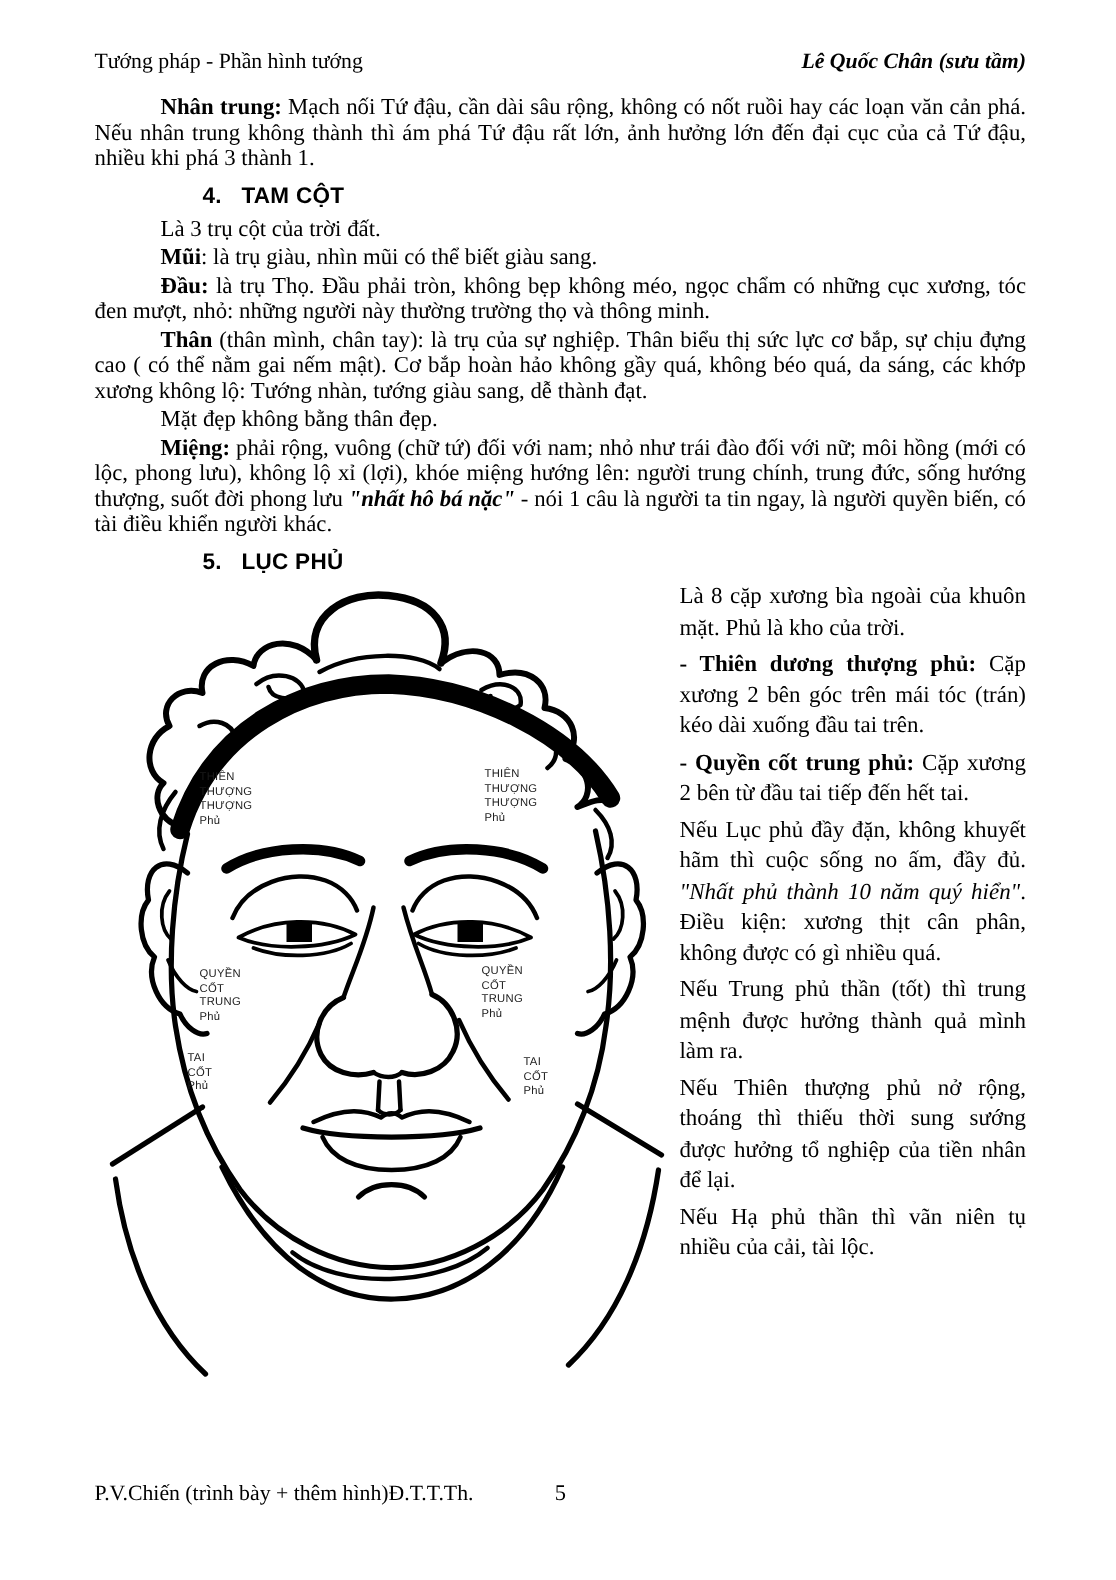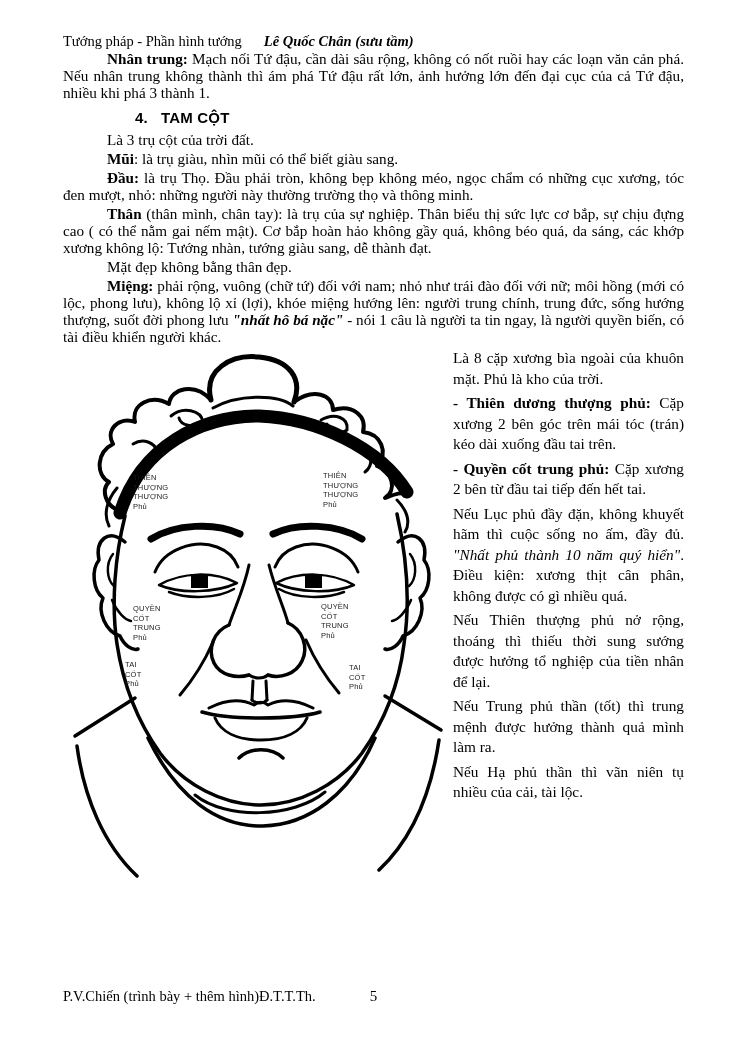--- a/index.html
+++ b/index.html
@@ -2,21 +2,21 @@
 <html><head>
 <meta charset="utf-8">
 <style>
   html,body{margin:0;padding:0;}
   body{
     width:744px;height:1053px;background:#ffffff;color:#000;
     font-family:"Liberation Serif", serif;
     position:relative;overflow:hidden;
   }
   .page{position:absolute;inset:0;padding:33px 60px 0 63px;box-sizing:border-box;}
-  .hdr{display:flex;font-size:14.5px;gap:22px;}
+  .hdr{display:flex;justify-content:space-between;font-size:14.5px;margin-bottom:13px;gap:22px;}
   .hdr-right{font-weight:bold;font-style:italic;}
   .body-p{margin:0 0 2px 0;font-size:15.2px;line-height:17px;text-align:justify;text-indent:44px;}
   .b{font-weight:bold;}
   .i{font-style:italic;}
   .bi{font-weight:bold;font-style:italic;}
   h2.sec{
     font-family:"Liberation Sans", sans-serif;font-size:15px;font-weight:bold;
     margin:8px 0 5px 72px;letter-spacing:0.2px;
   }
   h2.sec .num{margin-right:13px;}
@@ -55,20 +55,21 @@
   <p class="body-p"><span class="b">Mũi</span><span>: là trụ giàu, nhìn mũi có thể biết giàu sang.</span></p>
 
   <p class="body-p"><span class="b">Đầu:</span><span> là trụ Thọ. Đầu phải tròn, không bẹp không méo, ngọc chẩm có những cục xương, tóc đen mượt, nhỏ: những người này thường trường thọ và thông minh.</span></p>
 
   <p class="body-p"><span class="b">Thân</span><span> (thân mình, chân tay): là trụ của sự nghiệp. Thân biểu thị sức lực cơ bắp, sự chịu đựng cao ( có thể nằm gai nếm mật). Cơ bắp hoàn hảo không gầy quá, không béo quá, da sáng, các khớp xương không lộ:  Tướng nhàn, tướng giàu sang, dễ thành đạt.</span></p>
 
   <p class="body-p">Mặt đẹp không bằng thân đẹp.</p>
 
   <p class="body-p"><span class="b">Miệng:</span><span> phải rộng, vuông (chữ tứ) đối với nam; nhỏ như trái đào đối với nữ; môi hồng (mới có lộc, phong lưu), không lộ xỉ (lợi), khóe miệng hướng lên: người trung chính, trung đức, sống hướng thượng, suốt đời phong lưu </span><span class="bi">"nhất hô bá nặc"</span><span> - nói 1 câu là người ta tin ngay, là người quyền biến, có tài điều khiển người khác.</span></p>
 
+  <h2 class="sec"><span class="num">5.</span><span>LỤC PHỦ</span></h2>
 
   <div class="two-col">
 
     <div class="face-wrap">
       <svg width="388" height="540" viewBox="0 0 388 540" aria-hidden="true">
         <g stroke="#000" fill="none" stroke-linecap="round" stroke-linejoin="round">
 
           <path d="M57,165 C78,98 138,68 196,68 C254,70 317,100 344,144" stroke-width="13"></path>
 
           <path d="M148,52 C140,22 168,6 196,9 C226,12 240,30 231,54" stroke-width="5"></path>
@@ -157,22 +158,22 @@
       <div class="face-label" style="left:286px;top:315px;width:46px;">TAI
 CỐT
 Phủ</div>
     </div>
 
     <div class="right-col">
       <p><span class="b"></span><span>Là 8 cặp xương bìa ngoài của khuôn mặt. Phủ là kho của trời.</span><span></span><span class="i"></span><span></span></p>
       <p><span class="b">- Thiên dương thượng phủ:</span><span> Cặp xương 2 bên góc trên mái tóc (trán) kéo dài xuống đầu tai trên.</span><span></span><span class="i"></span><span></span></p>
       <p><span class="b">- Quyền cốt trung phủ:</span><span> Cặp xương 2 bên từ đầu tai tiếp đến hết tai.</span><span></span><span class="i"></span><span></span></p>
       <p><span class="b"></span><span></span><span>Nếu Lục phủ đầy đặn, không khuyết hãm thì cuộc sống no ấm, đầy đủ. </span><span class="i">"Nhất phủ thành 10 năm quý hiển"</span><span>. Điều kiện: xương thịt cân phân, không được có gì nhiều quá.</span></p>
+      <p><span class="b"></span><span>Nếu Trung phủ thần (tốt) thì trung mệnh được hưởng thành quả mình làm ra.</span><span></span><span class="i"></span><span></span></p>
       <p><span class="b"></span><span>Nếu Thiên thượng phủ nở rộng, thoáng thì thiếu thời sung sướng được hưởng tổ nghiệp của tiền nhân để lại.</span><span></span><span class="i"></span><span></span></p>
-      <p><span class="b"></span><span>Nếu Trung phủ thần (tốt) thì trung mệnh được hưởng thành quả mình làm ra.</span><span></span><span class="i"></span><span></span></p>
       <p><span class="b"></span><span>Nếu Hạ phủ thần thì vãn niên tụ nhiều của cải, tài lộc.</span><span></span><span class="i"></span><span></span></p>
     </div>
   </div>
 
   <footer>
     <span>P.V.Chiến (trình bày + thêm hình)</span>
     <span class="page-num">5</span>
     <span>Đ.T.T.Th.</span>
   </footer>
 

